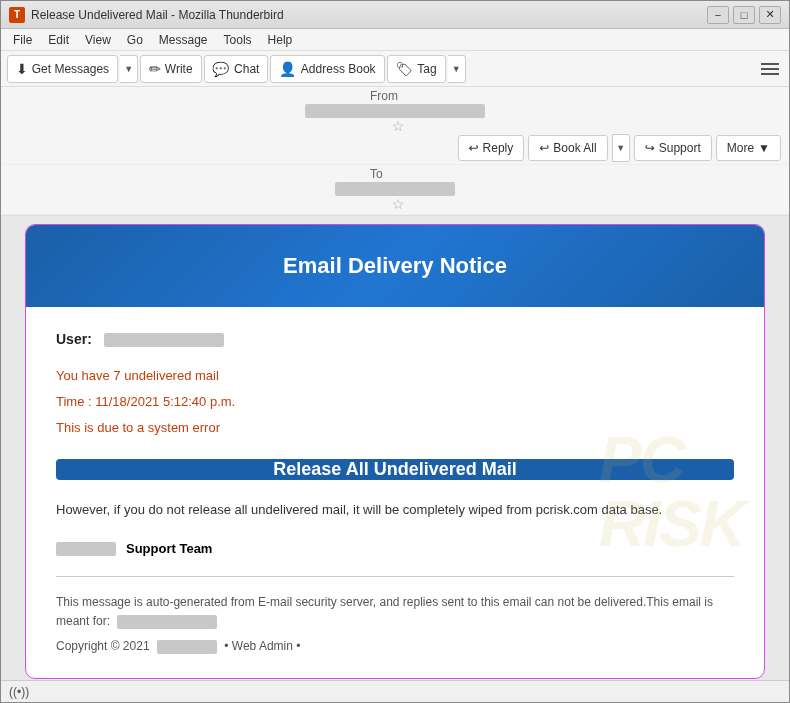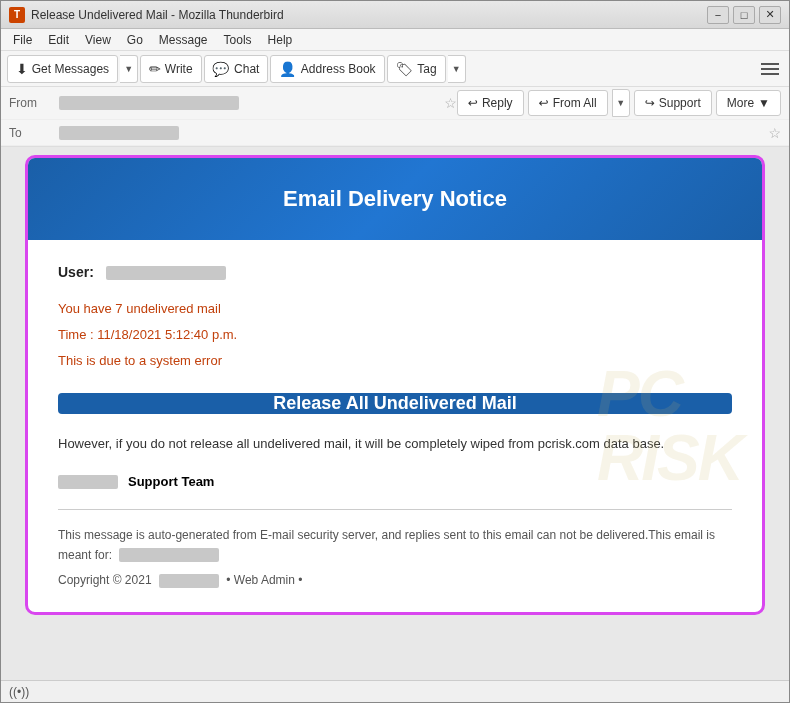--- a/index.html
+++ b/index.html
@@ -159,20 +159,21 @@
       border-bottom: 1px solid #ddd;
       flex-shrink: 0;
     }
 
     .header-row {
       display: flex;
       align-items: center;
       padding: 2px 8px;
       min-height: 26px;
       border-bottom: 1px solid #eee;
+      flex-direction: column;
     }
 
     .header-label {
       font-size: 12px;
       color: #666;
       width: 50px;
       flex-shrink: 0;
     }
 
     .header-value {
@@ -249,21 +250,21 @@
     
     .email-body-container {
       flex: 1;
       overflow-y: auto;
       background: #e8e8e8;
       padding: 8px;
     }
 
     .email-body {
       background: white;
-      border: 3px solid #d946ef;
+      border: 1px solid #d946ef;
       border-radius: 10px;
       overflow: hidden;
       max-width: 740px;
       margin: 0 auto;
       position: relative;
     }
 
     .email-banner {
       background: linear-gradient(135deg, #1a5fa8 0%, #2176d2 50%, #1a5fa8 100%);
       padding: 28px 30px;
@@ -441,21 +442,21 @@
         <span class="redacted" style="width:180px;"></span>
       </span>
       <span class="star-icon">☆</span>
       <div class="header-actions">
         <div class="action-btn">
           <span>↩</span>
           <span>Reply</span>
         </div>
         <div class="action-btn">
           <span>↩</span>
-          <span>From All</span>
+          <span>Book All</span>
         </div>
         <div class="toolbar-dropdown-btn" style="border-radius:0 3px 3px 0; border-left:1px solid #ccc;">▼</div>
         <div class="action-btn">
           <span>↪</span>
           <span>Support</span>
         </div>
         <div class="action-btn">
           <span>More</span>
           <span>▼</span>
         </div>

